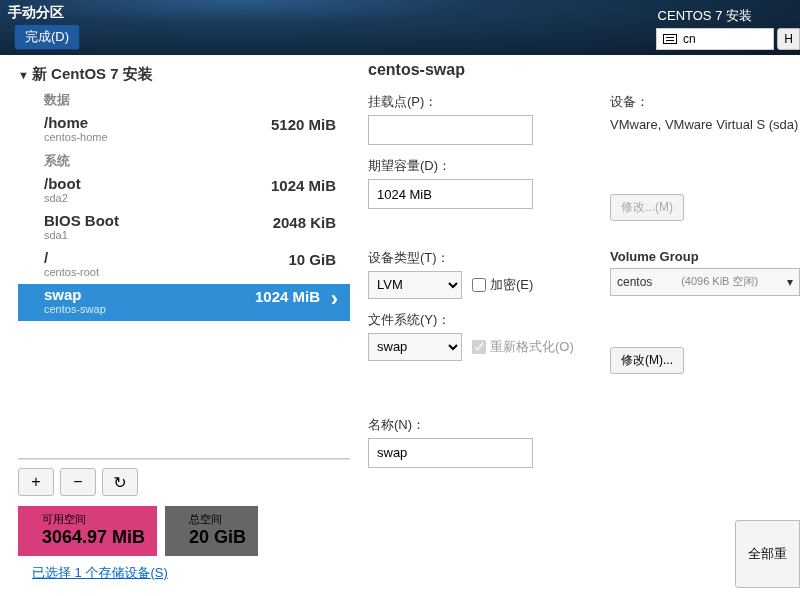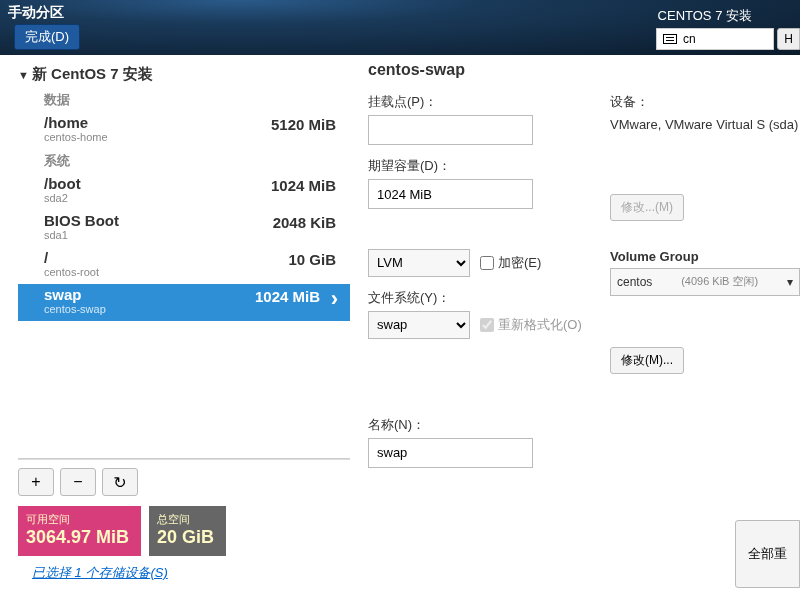--- a/index.html
+++ b/index.html
@@ -29,34 +29,34 @@
 .part.sel { background: #2f8fd6; color: #fff; }
 .part.sel .pd { color: #d4e8f6; }
 .part.sel .ps { right: 30px; }
 .part.sel::after { content: "›"; position: absolute; right: 12px; top: 2px; color: #fff; font-size: 22px; font-weight: bold; }
 
 .tool-row { display: flex; gap: 6px; padding: 8px 0 10px 0; border-top: 1px solid #ddd; margin-top: 0; }
 .tbtn { width: 36px; height: 28px; border: 1px solid #bbb; background: #f4f4f4; border-radius: 3px; font-size: 16px; cursor: pointer; display: flex; align-items: center; justify-content: center; }
 .reload::before { content: "↻"; font-size: 16px; }
 
 .space-row { display: flex; gap: 8px; }
-.space-box { padding: 6px 12px 8px 8px; color: #fef9c3; }
+.space-box { padding: 6px 12px 8px 24px; color: #000000; }
 .space-box .s-lbl { font-size: 11px; }
 .space-box .s-val { font-size: 18px; font-weight: bold; }
 .sb-avail { background: #d83d7b; }
 .sb-total { background: #666; }
 
 .sel-link { color: #0066cc; text-decoration: underline; padding: 16px 0 0 16px; display: inline-block; cursor: pointer; font-size: 13px; }
 
 .right h3 { font-size: 16px; font-weight: bold; margin-bottom: 14px; }
 .rgrid { display: grid; grid-template-columns: 220px 1fr; column-gap: 22px; align-items: start; }
 .fld-lbl { font-size: 13px; color: #333; margin-bottom: 4px; display: block; }
 .txt-in { width: 165px; height: 30px; border: 1px solid #bbb; padding: 0 8px; font-size: 13px; background: #fff; }
 .txt-in:disabled { background: #f9f9f9; }
-.sel-in { width: 102px; height: 28px; border: 1px solid #bbb; background: #f7f7f7; font-size: 13px; padding: 0 4px; }
+.sel-in { width: 94px; height: 28px; border: 1px solid #bbb; background: #f7f7f7; font-size: 13px; padding: 0 4px; }
 .dev-txt { font-size: 13px; line-height: 1.5; }
 .btn-g { border: 1px solid #bbb; background: #f4f4f4; padding: 4px 10px; font-size: 12px; border-radius: 3px; cursor: pointer; margin-top: 43px; }
 .btn-g:disabled { color: #aaa; }
 .ck { display: inline-flex; align-items: center; gap: 4px; font-size: 13px; }
 .ck input { width: 14px; height: 14px; }
 .ck.dis { color: #999; }
 .vg-btn { width: 190px; height: 28px; border: 1px solid #bbb; background: #f7f7f7; font-size: 12px; display: flex; align-items: center; padding: 0 6px; justify-content: space-between; cursor: pointer; }
 .vg-btn .free { color: #888; font-size: 11px; }
 .section-gap { height: 12px; }
 .reset-btn { position: absolute; right: 0; bottom: 8px; border: 1px solid #bbb; background: #f4f4f4; padding: 24px 12px; font-size: 13px; border-top-left-radius: 3px; border-bottom-left-radius: 3px; }
@@ -138,20 +138,21 @@
         <span class="fld-lbl">设备：</span>
         <div class="dev-txt" style="margin-bottom:16px;">VMware, VMware Virtual S (sda)</div>
         <button class="btn-g" disabled="">修改...(M)</button>
       </div>
     </div>
 
     <div style="height:28px;"></div>
 
     <div class="rgrid">
       <div>
+        <span class="fld-lbl">设备类型(T)：</span>
         <div style="display:flex;align-items:center;gap:10px;">
           <select class="sel-in"><option>LVM</option></select>
           <label class="ck">
               <input type="checkbox" style="">
               <span>加密(E)</span>
             </label>
         </div>
         <div class="section-gap"></div>
         <span class="fld-lbl">文件系统(Y)：</span>
         <div style="display:flex;align-items:center;gap:10px;">
@@ -178,14 +179,14 @@
 
     <div class="rgrid">
       <div>
         <span class="fld-lbl">名称(N)：</span>
         <input class="txt-in" value="swap" style="">
       </div>
     </div>
   </div>
 </div>
 
-<a class="sel-link" style="position:absolute;bottom:14px;left:16px;font-style:italic;">已选择 1 个存储设备(S)</a>
+<a class="sel-link" style="position:absolute;bottom:14px;left:16px;">已选择 1 个存储设备(S)</a>
 <button class="reset-btn">全部重</button>
 
 </body></html>

